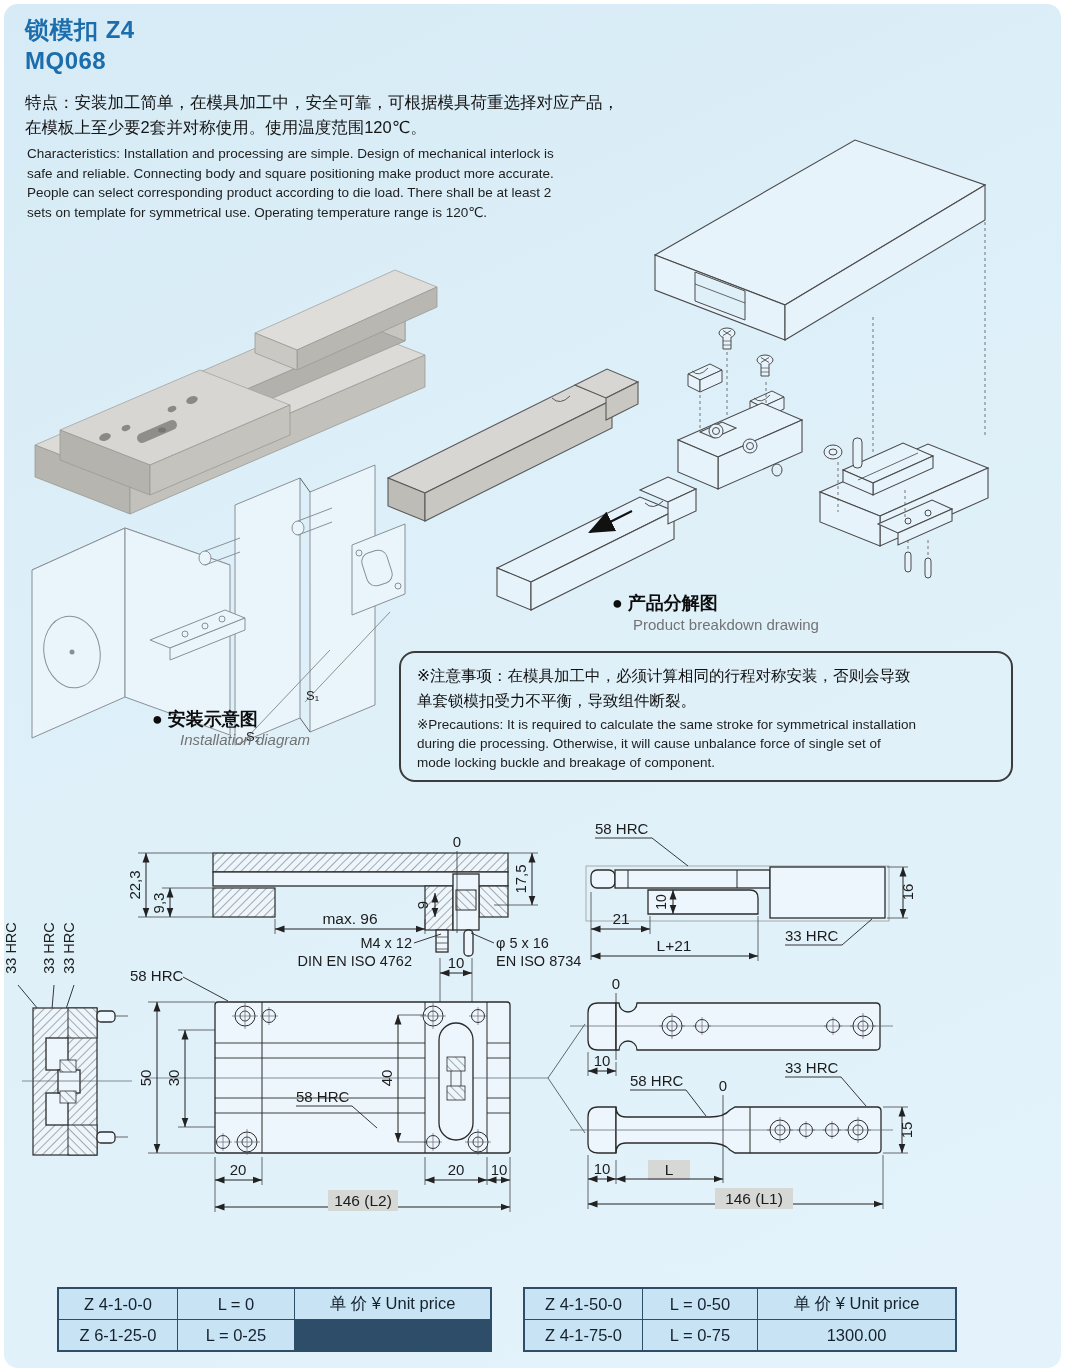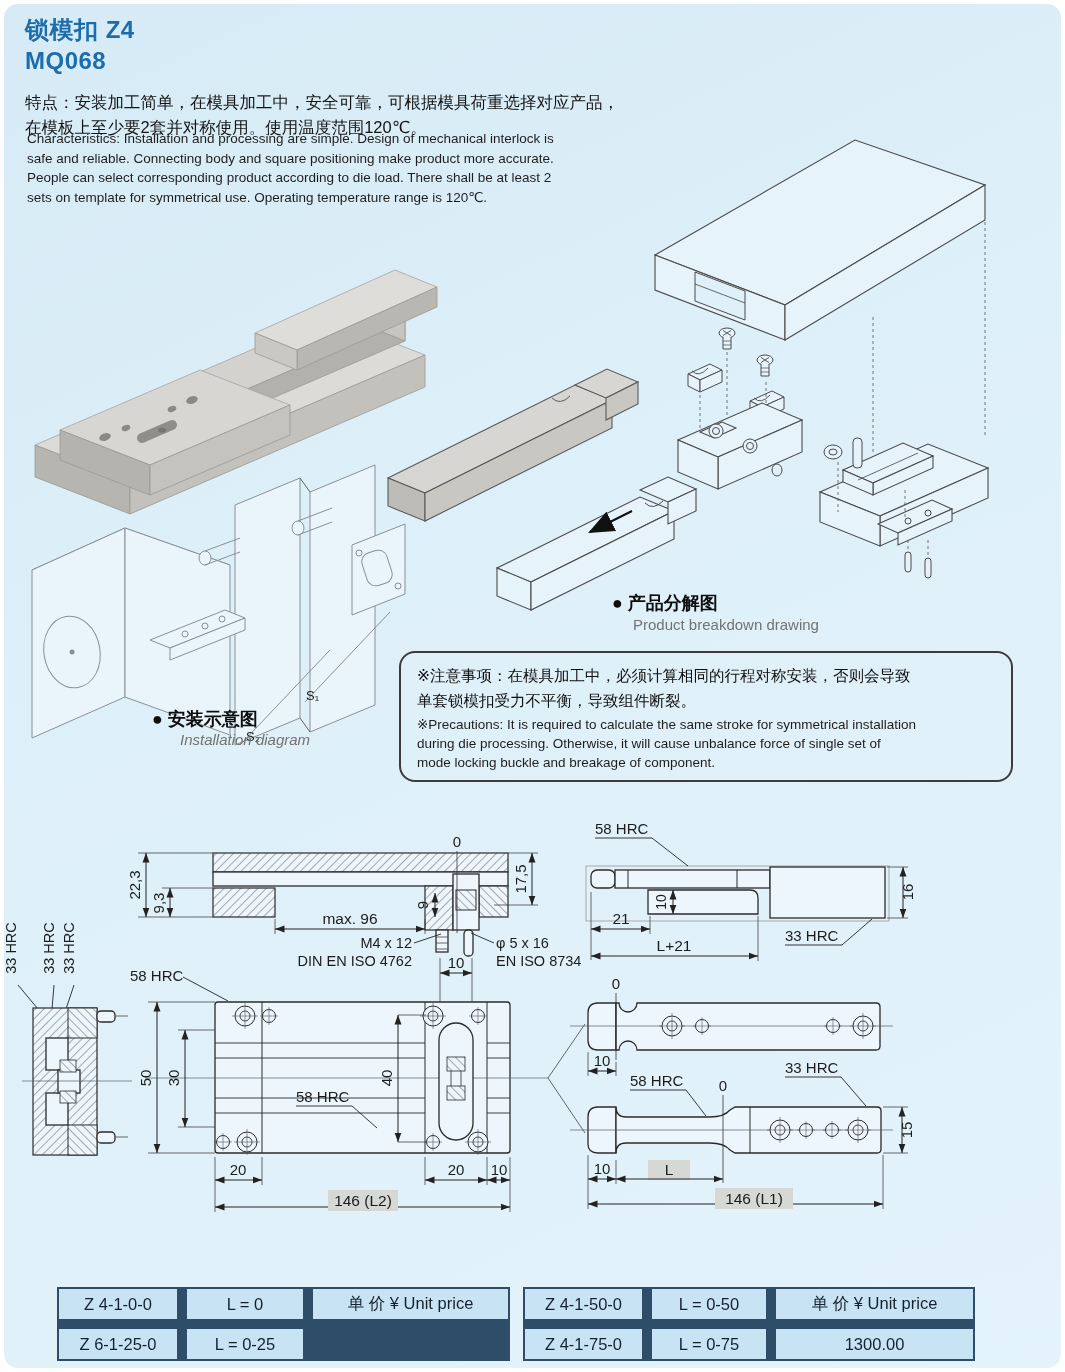--- a/index.html
+++ b/index.html
@@ -9,21 +9,21 @@
          background:linear-gradient(155deg,#d6ebf6 0%,#ddeff8 35%,#e4f3fb 100%);}
   .abs{position:absolute;}
   .title{color:#1b6dab;font-size:24px;font-weight:bold;line-height:31px;letter-spacing:0.5px;}
   .cn-text{font-size:16.5px;color:#141414;line-height:25px;white-space:pre-line;}
   .en-text{font-size:13.5px;color:#1e1e1e;line-height:19.5px;white-space:pre-line;}
   .cap-cn{font-size:18px;font-weight:bold;color:#0d0d0d;}
   .cap-en{font-size:15px;color:#737373;}
   .precaution{border:2.5px solid #3c3c3c;border-radius:16px;padding:10px 28px 8px 16px;}
   .precaution .cn{font-size:15.5px;color:#101010;line-height:25px;white-space:pre-line;}
   .precaution .en{font-size:13.5px;color:#1e1e1e;line-height:19px;white-space:pre-line;margin-top:2px;}
-  .ptable{position:absolute;display:grid;grid-template-rows:30px 30px;gap:10px;
+  .ptable{position:absolute;display:grid;grid-template-rows:30px 30px;gap:1px;
           background:#2e4d68;border:2px solid #2e4d68;}
   .pcell{display:flex;align-items:center;justify-content:center;background:#c8e4f4;
          font-size:16.5px;color:#14222e;}
   svg text{font-family:"Liberation Sans","DejaVu Sans",sans-serif;fill:#1c1c1c;}
   .part{fill:#edf6fc;stroke:#2b2b2b;stroke-width:1.3;}
   .thin{stroke:#444;stroke-width:0.8;fill:none;}
   .dim{stroke:#222;stroke-width:1;fill:none;marker-start:url(#arw);marker-end:url(#arw);}
   .cl{stroke:#55606a;stroke-width:0.7;fill:none;}
   .iso{fill:#e7f3fb;stroke:#4a4a4a;stroke-width:1.1;}
   .iso2{fill:#e9f4fb;stroke:#8a9096;stroke-width:1;}
@@ -393,21 +393,21 @@
     <rect x="715" y="1188" width="78" height="21" fill="#d6d8d6"></rect>
     <text x="754" y="1204" font-size="15.5" text-anchor="middle">146 (L1)</text>
   </g>
 </svg>
 
 <div class="abs title" style="left:25px;top:14px;">锁模扣 Z4</div>
 <div class="abs title" style="left:25px;top:45px;text-align:center;">MQ068</div>
 
 <div class="abs cn-text" style="left:25px;top:90px;width:660px;">特点：安装加工简单，在模具加工中，安全可靠，可根据模具荷重选择对应产品，
 在模板上至少要2套并对称使用。使用温度范围120℃。</div>
-<div class="abs en-text" style="left:27px;top:129px;width:650px;">Characteristics: Installation and processing are simple. Design of mechanical interlock is
+<div class="abs en-text" style="left:27px;top:144px;width:650px;">Characteristics: Installation and processing are simple. Design of mechanical interlock is
 safe and reliable. Connecting body and square positioning make product more accurate.
 People can select corresponding product according to die load. There shall be at least 2
 sets on template for symmetrical use. Operating temperature range is 120℃.</div>
 
 <div class="abs cap-cn" style="left:612px;top:591px;">● 产品分解图</div>
 <div class="abs cap-en" style="left:633px;top:616px;">Product breakdown drawing</div>
 
 <div class="abs cap-cn" style="left:152px;top:707px;">● 安装示意图</div>
 <div class="abs cap-en" style="left:180px;top:731px;font-style:italic;">Installation diagram</div>
 

